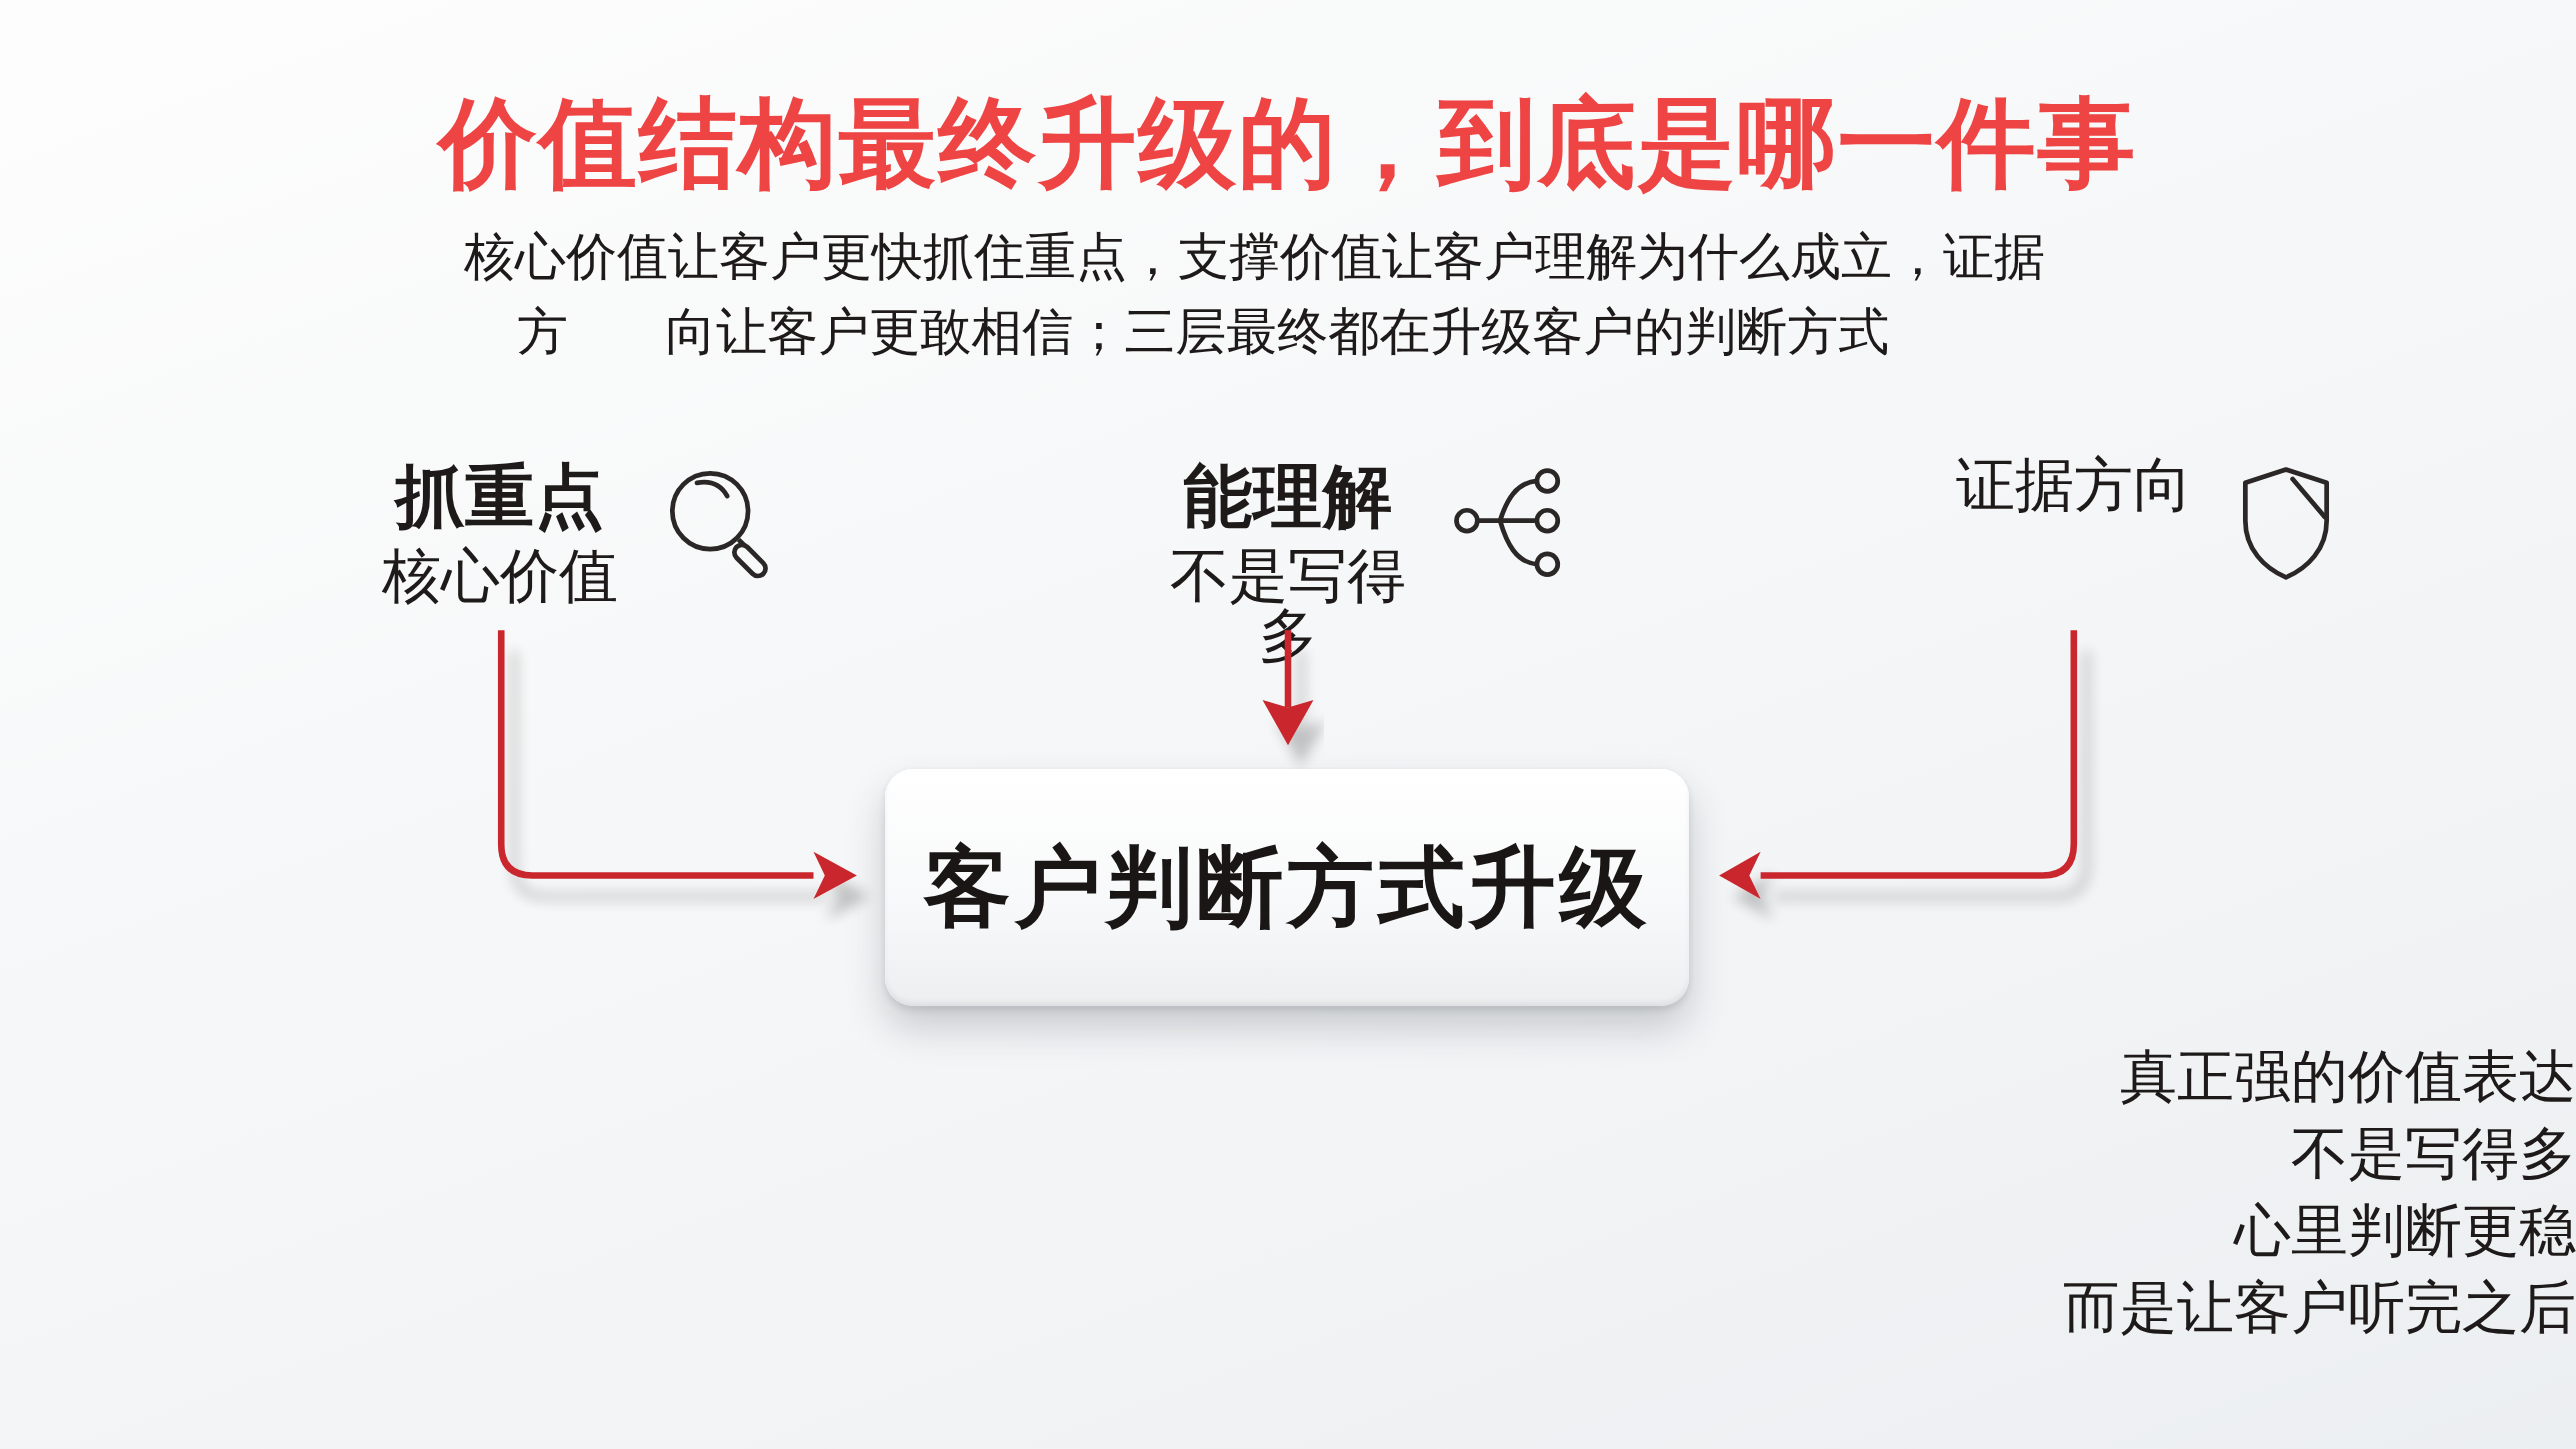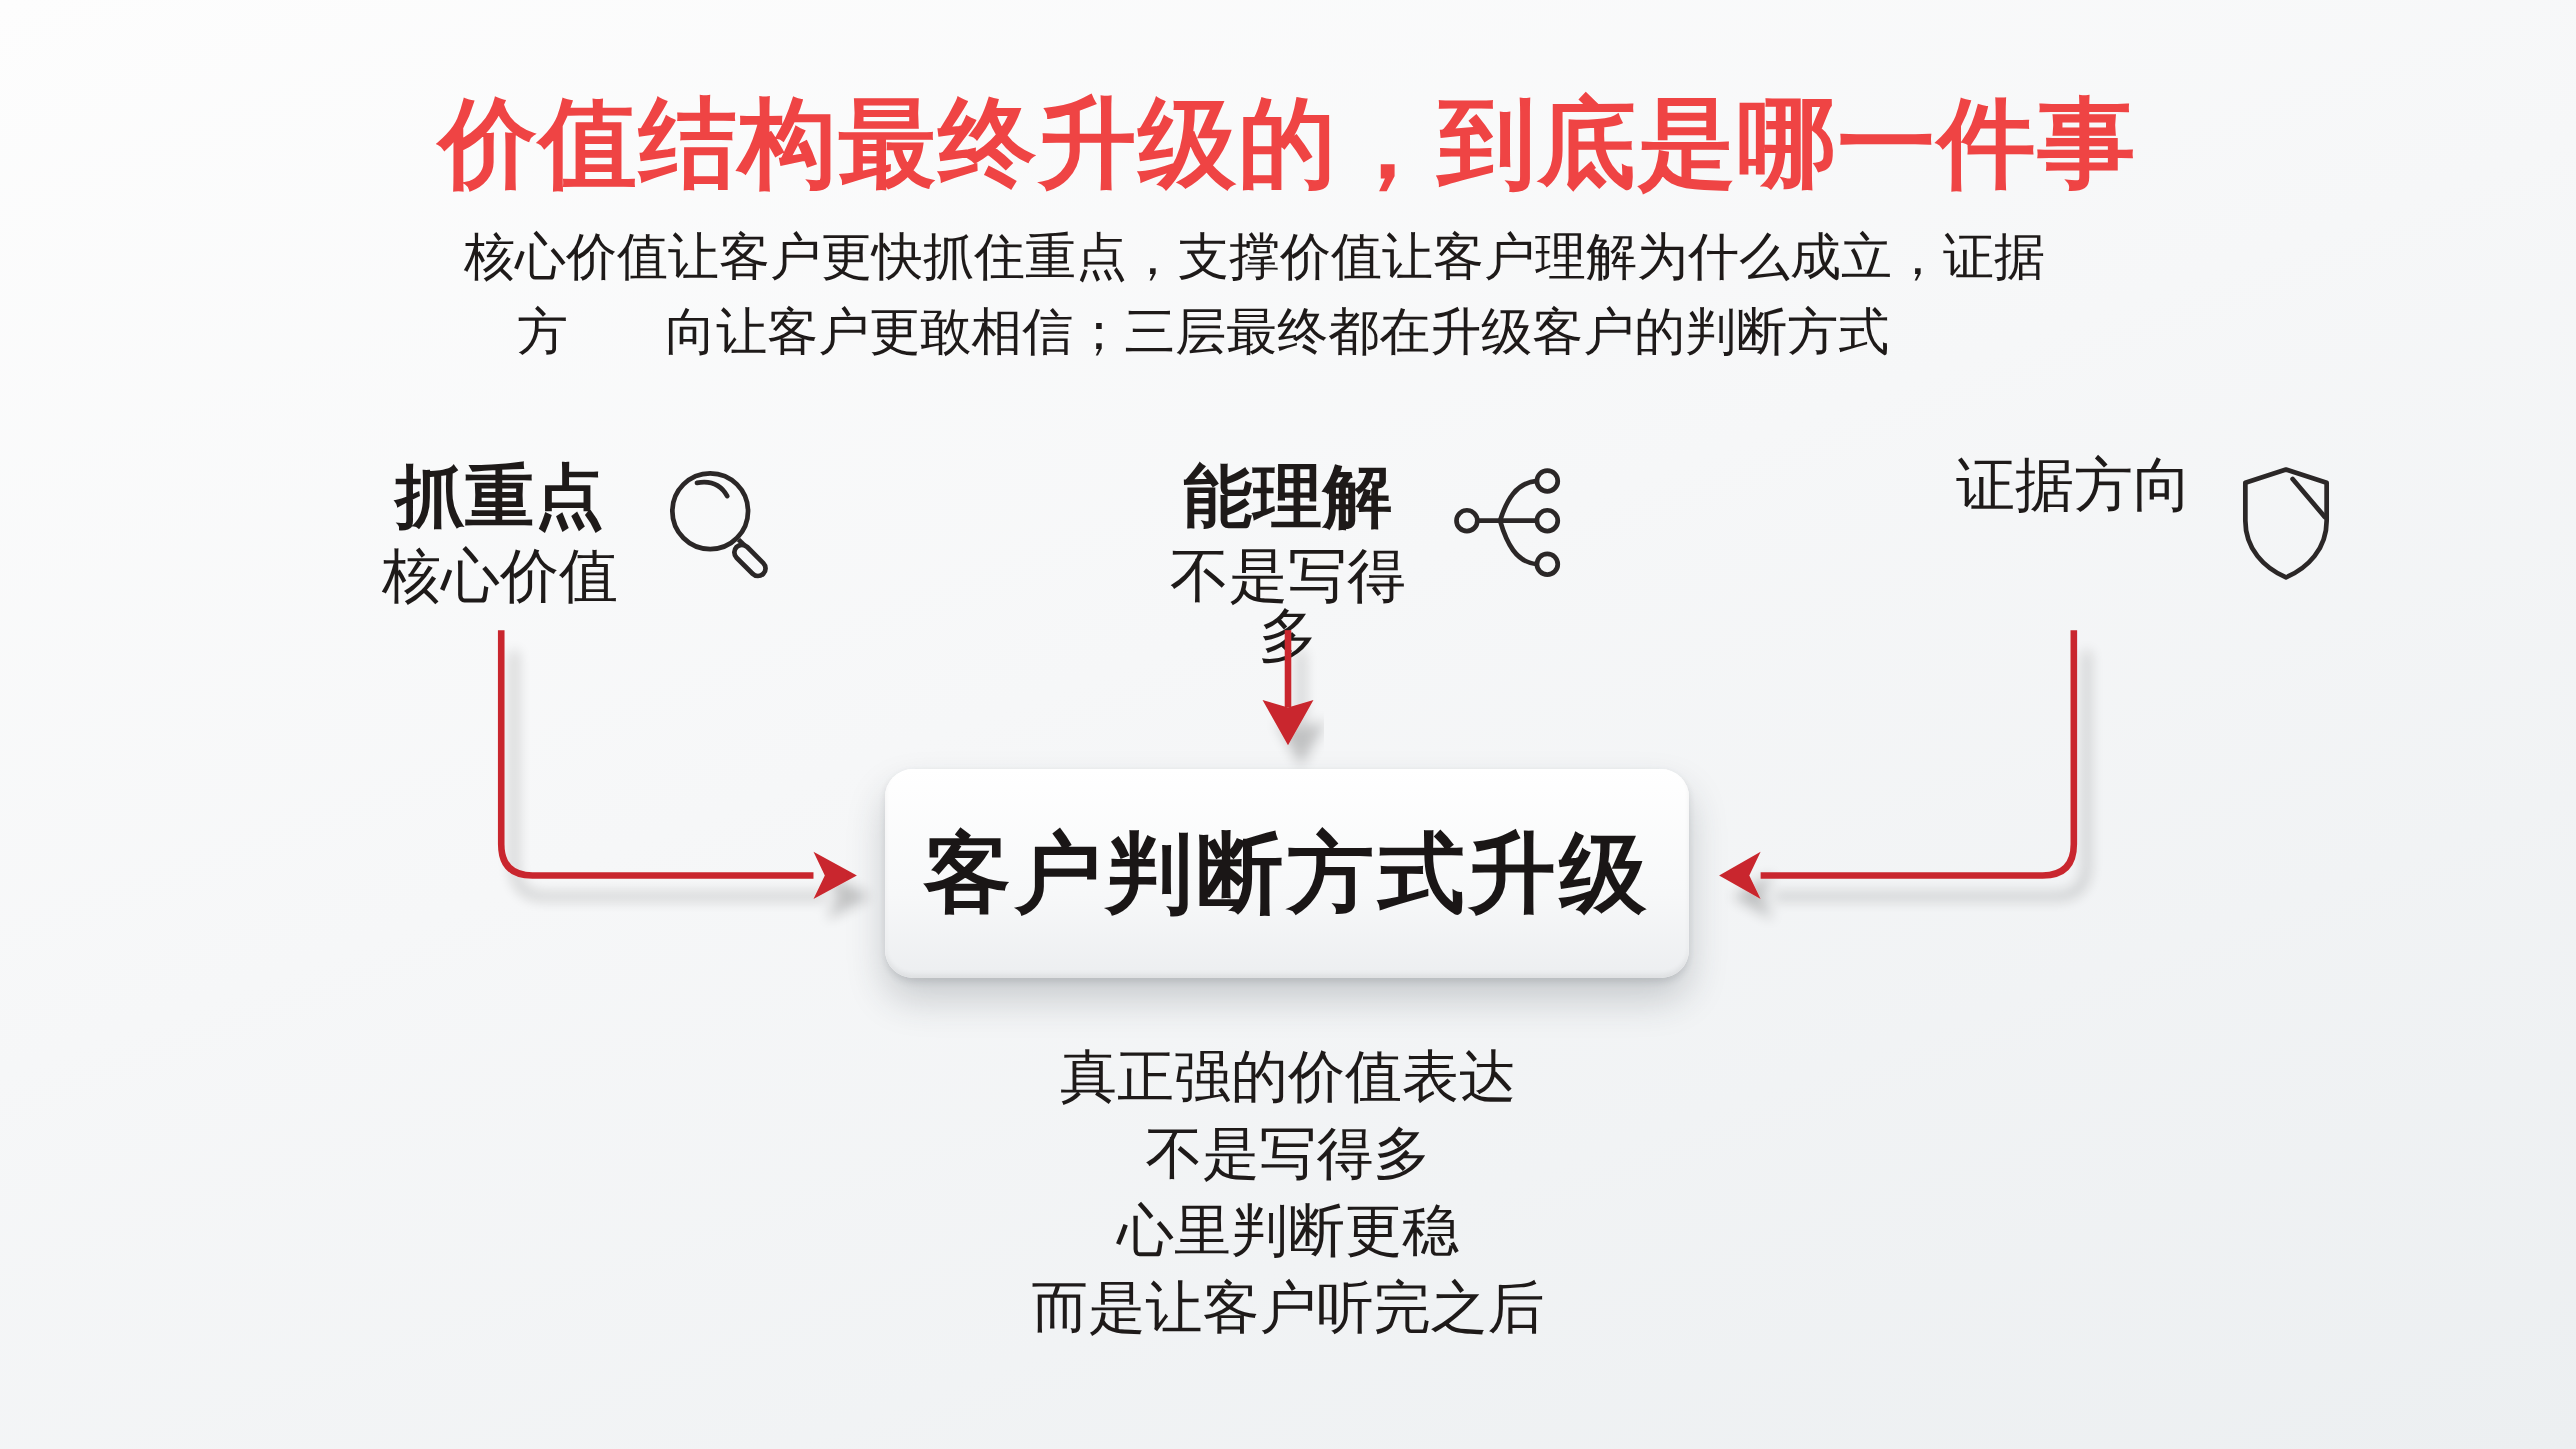--- a/index.html
+++ b/index.html
@@ -28,31 +28,31 @@
     .node-1 { left: 368px; top: 451px; width: 264px; }
     .node-2 { left: 1156px; top: 451px; width: 264px; }
     .node-3 { left: 1942px; top: 451px; width: 264px; }
 
     .icon { position: absolute; }
     .icon svg { display: block; }
 
     svg.arrows { position: absolute; left: 0; top: 0; }
 
     .center-box {
-      position: absolute; left: 885px; top: 769px; width: 804px; height: 209px;
+      position: absolute; left: 885px; top: 769px; width: 804px; height: 237px;
       border-radius: 28px;
       background: linear-gradient(180deg, #ffffff 0%, #f7f8f9 60%, #eceef0 100%);
       box-shadow: 0 21px 38px rgba(40,50,60,0.22), 0 3.8px 7.5px rgba(40,50,60,0.12), inset 0 -3.8px 5.7px rgba(0,0,0,0.06), inset 0 2.8px 2.8px rgba(255,255,255,0.9);
       display: flex; align-items: center; justify-content: center;
     }
     .center-box .label { font-size: 87px; font-weight: bold; color: #1a1616; letter-spacing: 3.8px; }
 
     .footer {
       position: absolute; left: 0; width: 2576px; top: 1038px;
-      text-align: center; font-size: 57px; line-height: 77px; color: #1e1a19;
+      text-align: right; font-size: 57px; line-height: 77px; color: #1e1a19;
     }
   </style>
 </head>
 <body>
 
 <div class="title">价值结构最终升级的，到底是哪一件事</div>
 
 <div class="subtitle">
   <span class="line l1">核心价值让客户更快抓住重点，支撑价值让客户理解为什么成立，证据</span>
   <span class="line l2">方      向让客户更敢相信；三层最终都在升级客户的判断方式</span>

